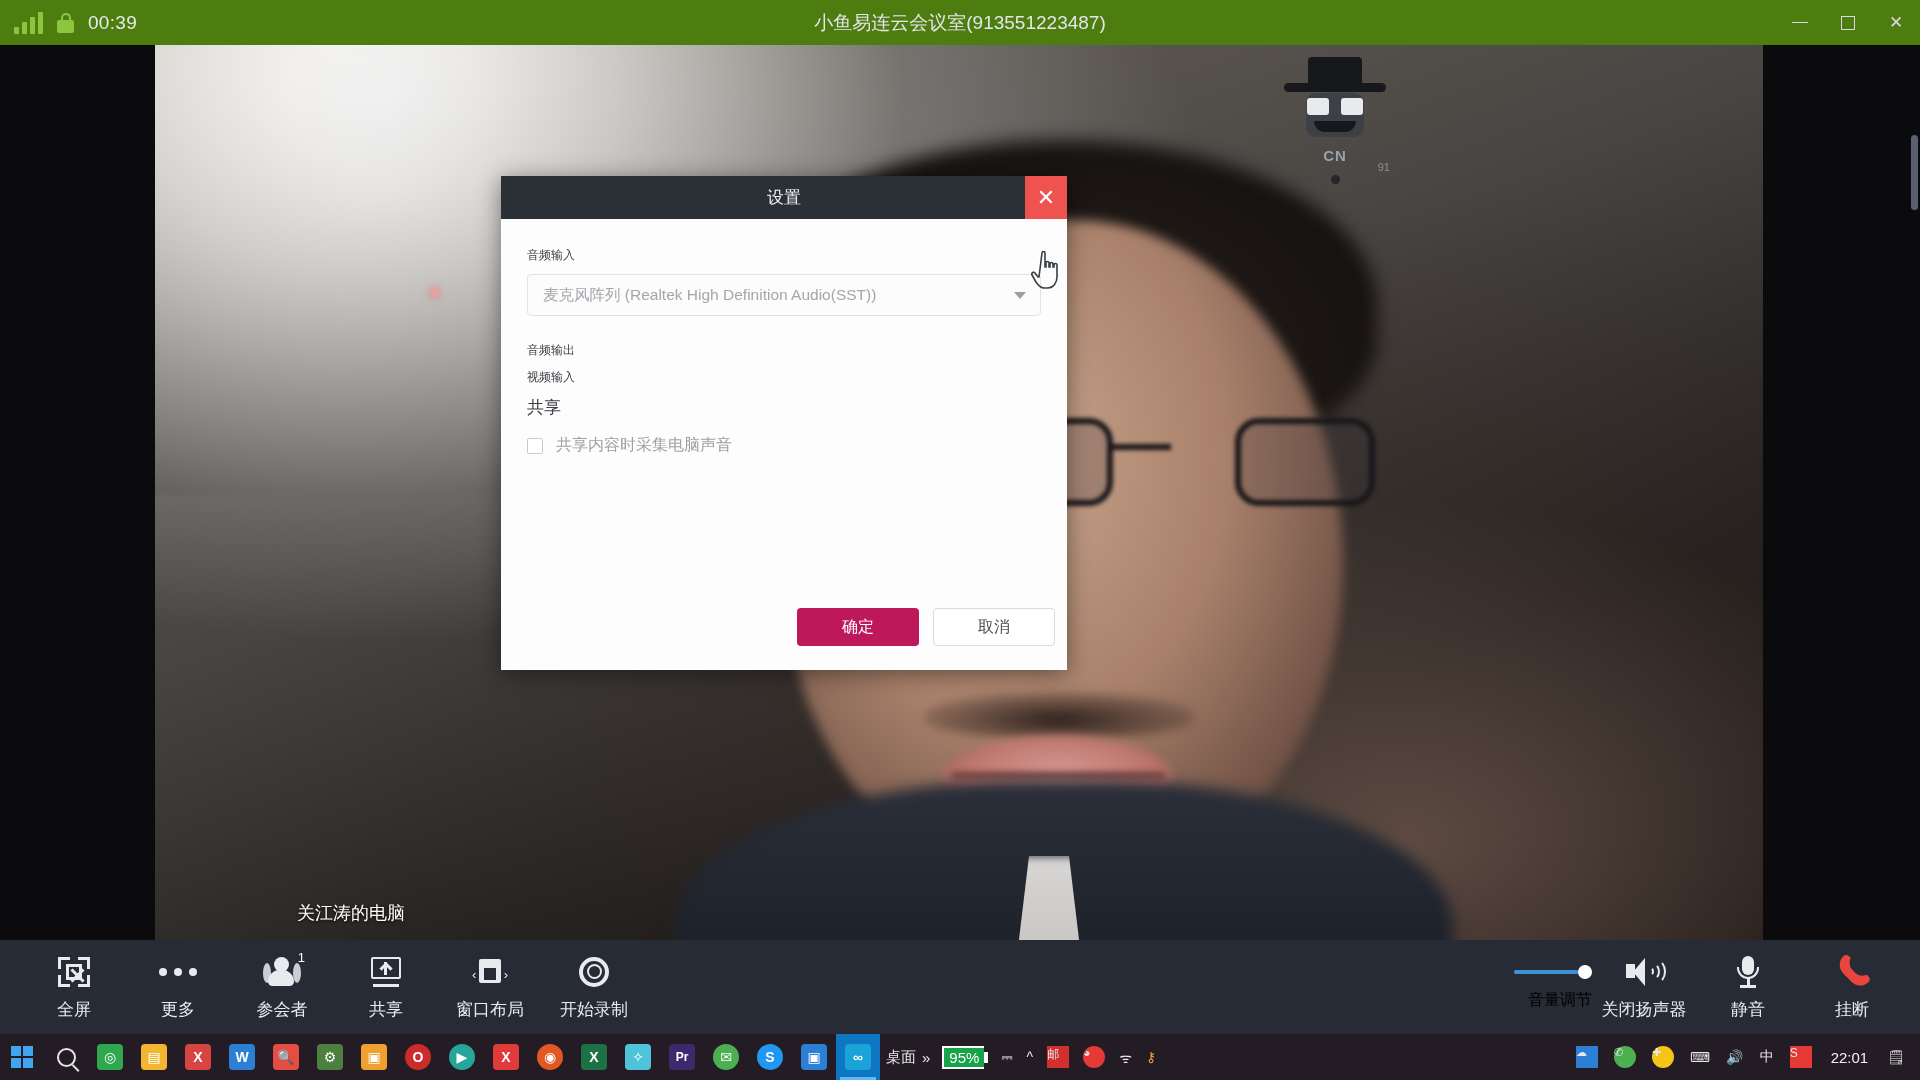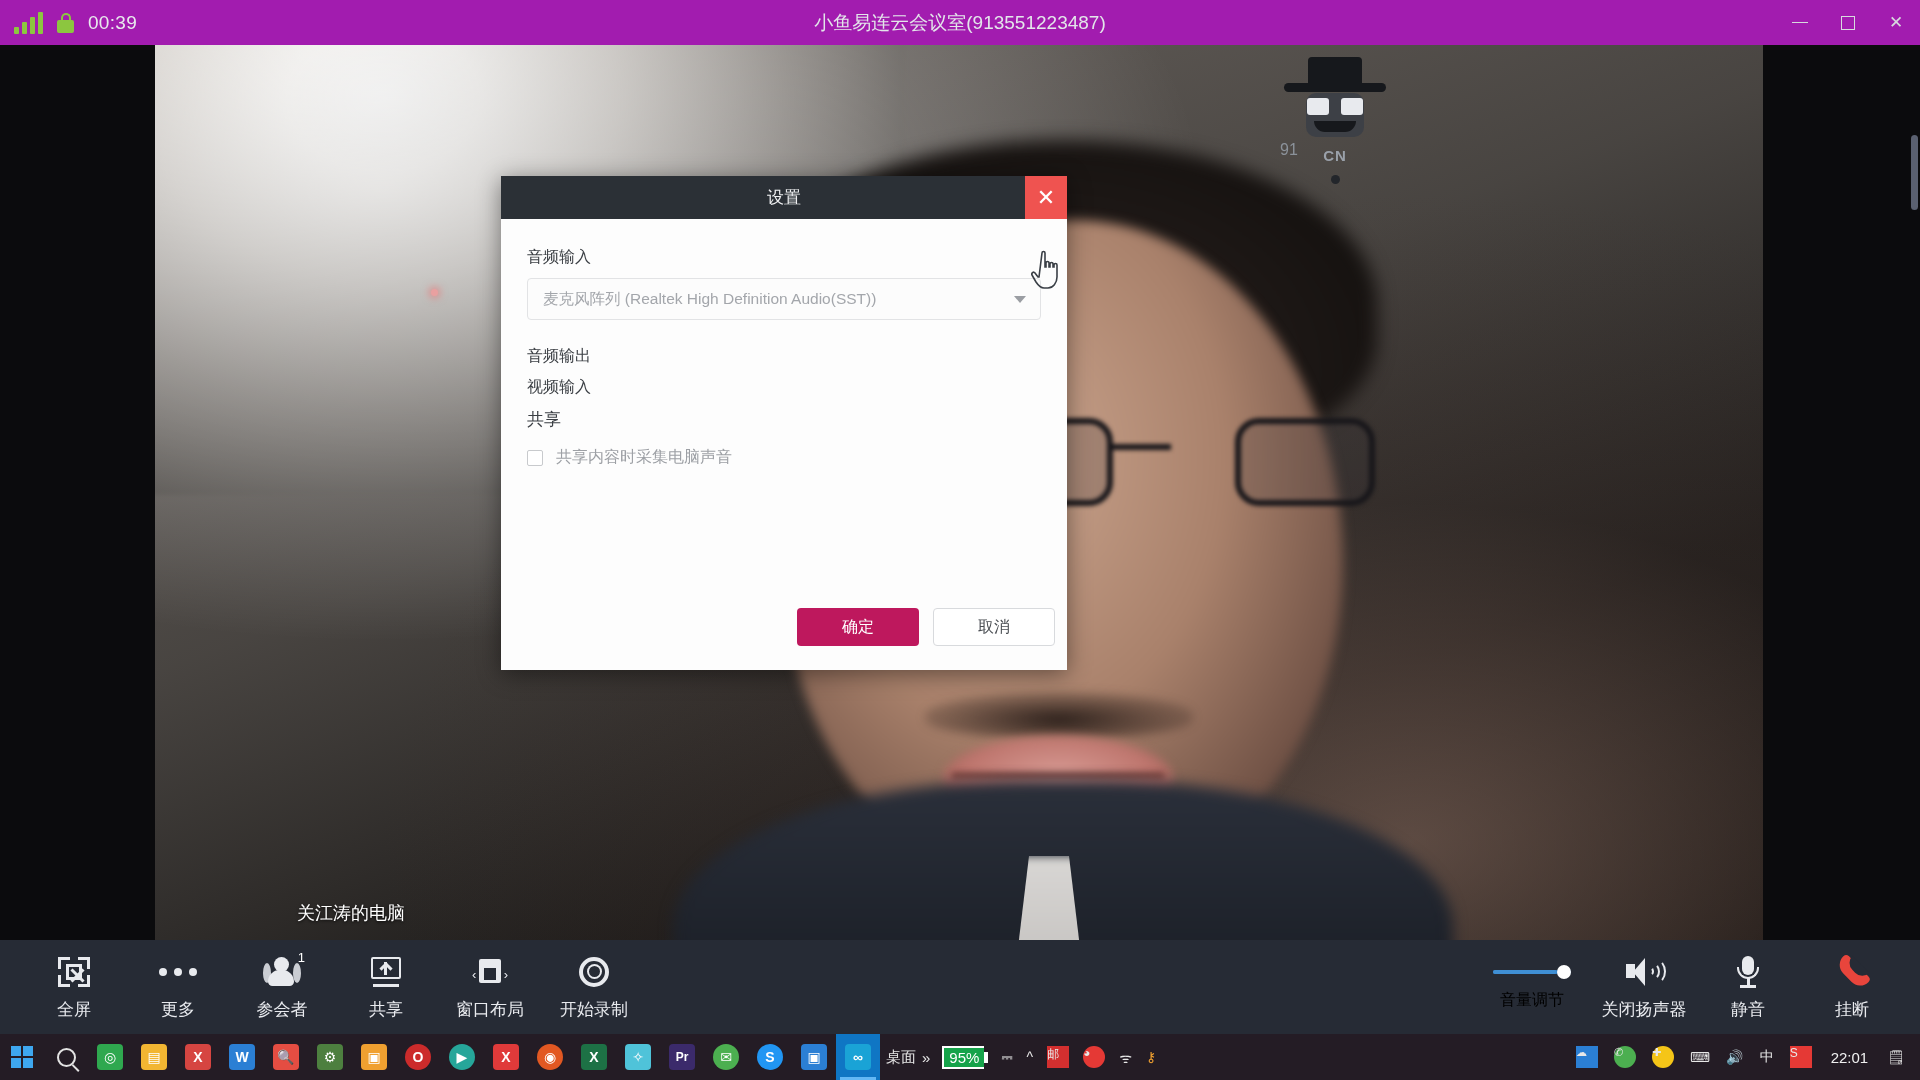--- a/index.html
+++ b/index.html
@@ -7,21 +7,21 @@
     width: 1920px; height: 1080px;
     overflow: hidden;
     background: #000;
     font-family: "Liberation Sans", "DejaVu Sans", sans-serif;
   }
   #root { position: relative; width: 1920px; height: 1080px; }
 
   
   .titlebar {
     position: absolute; left: 0; top: 0; width: 1920px; height: 45px;
-    background: #a21caf;
+    background: #4d7c0f;
     display: flex; align-items: center;
   }
   .tb-left { display: flex; align-items: center; gap: 14px; padding-left: 14px; }
   .signal { display: flex; align-items: flex-end; gap: 3px; height: 22px; }
   .signal i { display: block; width: 5px; background: #8cc63f; border-radius: 1px; }
   .signal i:nth-child(1){ height: 7px; }
   .signal i:nth-child(2){ height: 12px; }
   .signal i:nth-child(3){ height: 17px; }
   .signal i:nth-child(4){ height: 22px; }
   .lock { position: relative; width: 17px; height: 22px; }
@@ -162,22 +162,22 @@
   .st-glasses span:last-child { right: 0; }
   .st-stache {
     position: absolute; left: 34px; top: 76px; width: 42px; height: 11px;
     background: #16181c; border-radius: 0 0 12px 12px;
   }
   .st-cn {
     position: absolute; left: 0; top: 102px; width: 110px; text-align: center;
     color: #9aa1aa; font-size: 15px; font-weight: bold; letter-spacing: 1px;
   }
   .st-sub {
-    position: absolute; left: 0; top: 96px; width: 110px; text-align: left;
-    color: #8b929a; font-size: 16px;
+    position: absolute; left: 0; top: 116px; width: 110px; text-align: right;
+    color: #8b929a; font-size: 11px;
   }
   .st-dot {
     position: absolute; left: 51px; top: 130px; width: 9px; height: 9px;
     background: #23262b; border-radius: 50%;
   }
 
   .pc-label {
     position: absolute; left: 142px; bottom: 25px;
     color: #ffffff; font-size: 18px;
     text-shadow: 0 1px 3px rgba(0,0,0,.85);
@@ -200,21 +200,21 @@
     display: flex; align-items: center; justify-content: center;
   }
   .dlg-title { color: #f0f1f3; font-size: 17px; }
   .dlg-close {
     position: absolute; right: 0; top: 0; width: 42px; height: 43px;
     background: #ef5350; color: #fff;
     display: flex; align-items: center; justify-content: center;
     font-size: 22px; line-height: 1;
   }
   .dlg-body { padding: 28px 26px 0 26px; }
-  .field-label { font-size: 16px; color: #3b3f44; margin-bottom: 10px; }
+  .field-label { font-size: 12px; color: #3b3f44; margin-bottom: 10px; }
   .select {
     position: relative; height: 42px;
     border: 1px solid #e2e3e5; border-radius: 4px;
     background: #fcfcfc;
     display: flex; align-items: center;
     padding: 0 36px 0 15px;
     font-size: 15.5px; color: #a3a6ab;
     white-space: nowrap; overflow: hidden;
     margin-bottom: 26px;
   }
@@ -331,21 +331,21 @@
   .hangico .ph {
     position: absolute; left: 2px; top: 3px; width: 36px; height: 16px;
     background: #e8453c; border-radius: 18px 18px 6px 6px;
     transform: rotate(-134deg);
   }
   .hangico .ph:before {
     content:""; position: absolute; left: 6px; top: 9px; width: 24px; height: 10px;
     background: #262b35; border-radius: 12px 12px 0 0;
   }
 
-  .volwrap { display: flex; flex-direction: column; align-items: center; justify-content: center; width: 120px; height: 94px; gap: 10px; }
+  .volwrap { display: flex; flex-direction: column; align-items: flex-end; justify-content: center; width: 120px; height: 94px; gap: 10px; }
   .slider { position: relative; width: 78px; height: 16px; display: flex; align-items: center; }
   .slider .track { width: 78px; height: 4px; background: #2f6fad; border-radius: 3px; }
   .slider .fill { position: absolute; left: 0; top: 6px; width: 64px; height: 4px; background: #3f8fd4; border-radius: 3px; }
   .slider .knob { position: absolute; right: 0; top: 1px; width: 14px; height: 14px; background: #ffffff; border-radius: 50%; }
 
   
   .taskbar {
     position: absolute; left: 0; bottom: 0; width: 1920px; height: 46px;
     background: #241c25;
     display: flex; align-items: center;

